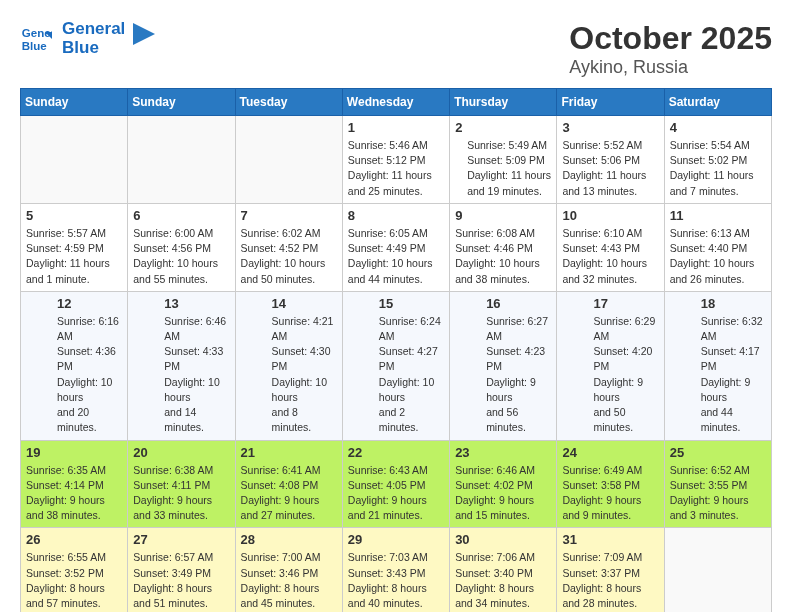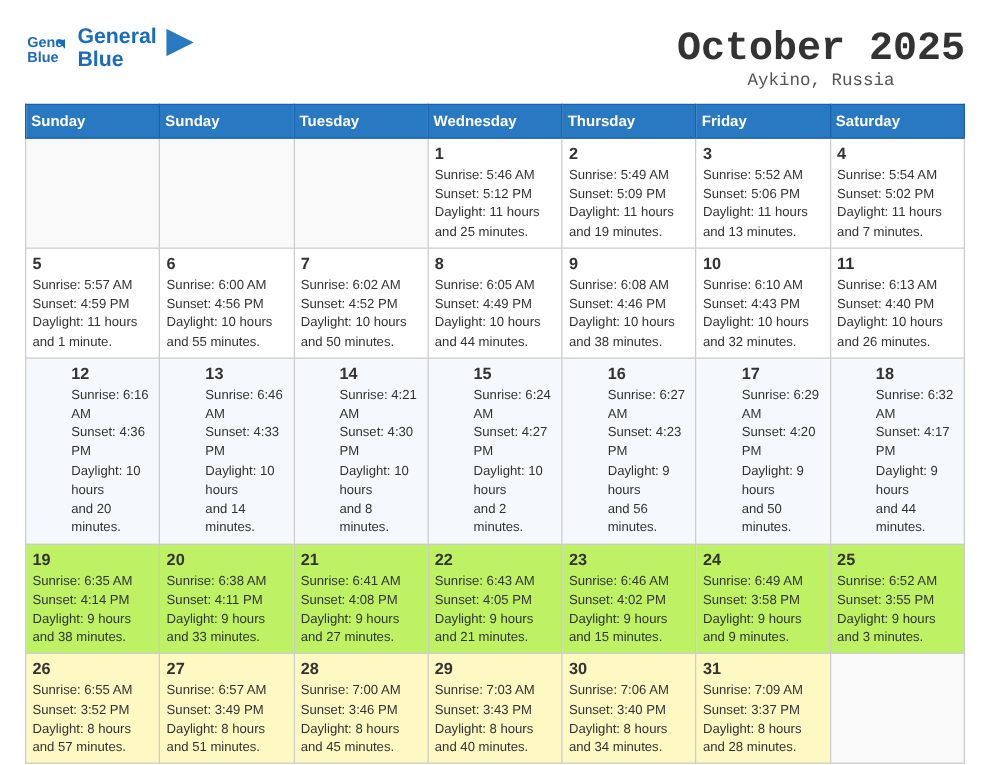--- a/index.html
+++ b/index.html
@@ -19,30 +19,29 @@
     .logo {
       display: flex;
       align-items: center;
       gap: 6px;
     }
     .logo-icon {
       width: 32px;
       height: 32px;
     }
     .title-block {
-      text-align: center;
-      font-family: Liberation Mono, monospace;
+      text-align: left;
     }
     .month-title {
       font-size: 32px;
       font-weight: bold;
       color: #333;
     }
     .location {
-      font-size: 14px;
+      font-size: 18px;
       color: #555;
     }
     .calendar {
       width: 100%;
       border-collapse: collapse;
       font-size: 11px;
     }
     .calendar th {
       background: #2979c2;
       color: #fff;
@@ -144,21 +143,21 @@
         <td class="empty-cell"></td>
         <td>
           <div class="day-num">1</div>
           <div class="day-info" style="white-space: pre-line;">Sunrise: 5:46 AM
 Sunset: 5:12 PM
 Daylight: 11 hours
 and 25 minutes.</div>
         </td>
         <td>
           <div class="day-num">2</div>
-          <div class="day-info" style="white-space: pre-line;">Sunrise: 5:49 AM
+          <div class="day-info" style="white-space: pre-line; margin-left: 12px;">Sunrise: 5:49 AM
 Sunset: 5:09 PM
 Daylight: 11 hours
 and 19 minutes.</div>
         </td>
         <td>
           <div class="day-num">3</div>
           <div class="day-info" style="white-space: pre-line;">Sunrise: 5:52 AM
 Sunset: 5:06 PM
 Daylight: 11 hours
 and 13 minutes.</div>

